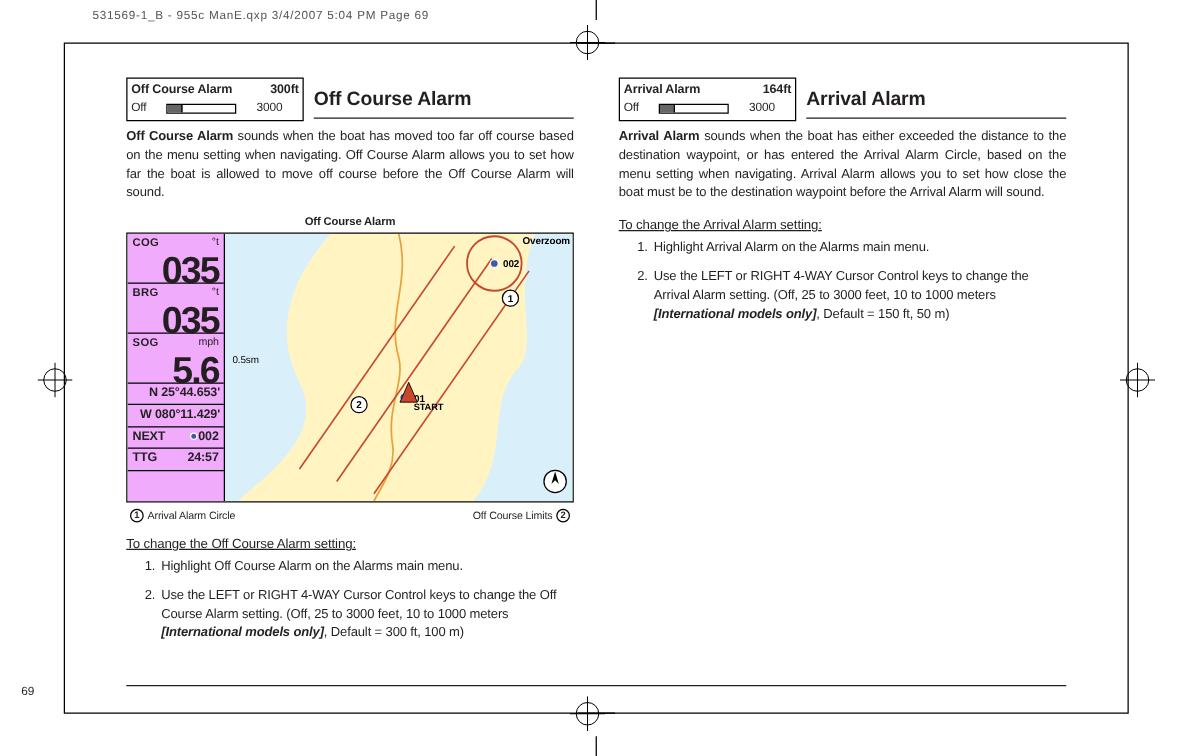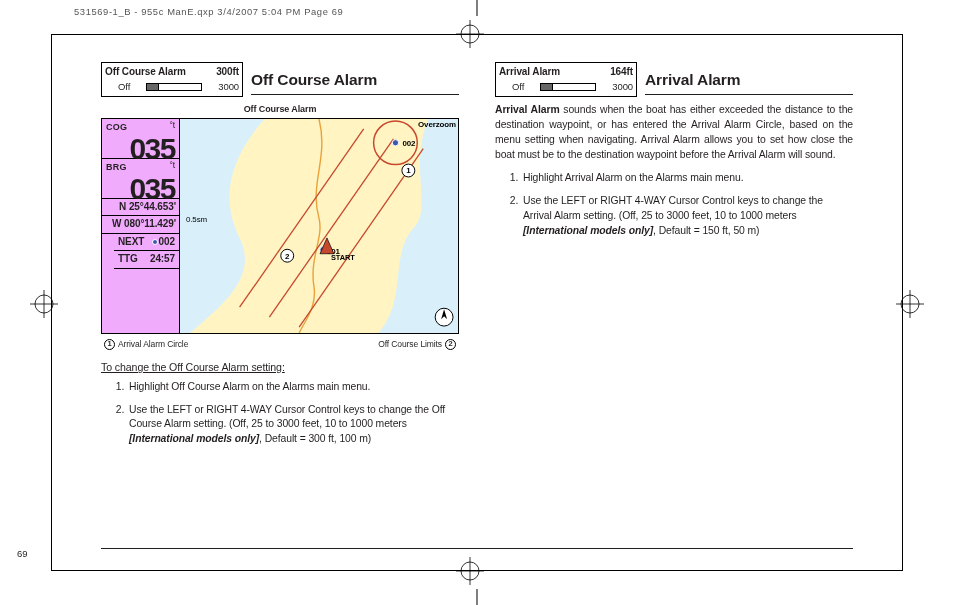--- a/index.html
+++ b/index.html
@@ -58,21 +58,21 @@
     padding-bottom: 3px;
   }
   
   .menu-preview {
     border: 1px solid #000;
     width: 142px;
     font-family: Arial, Helvetica, sans-serif;
   }
   .mp-toprow { display:flex; justify-content:space-between; align-items:center;
     padding: 1.5px 3px; font-weight:700; font-size:10px; }
-  .mp-botrow { display:flex; gap:16px; align-items:center; justify-content:flex-end;
+  .mp-botrow { display:flex; gap:16px; align-items:center; justify-content:flex-start;
     padding: 0 3px 2px 3px; font-size:9.5px; }
   .mp-slider { position:relative; width:56px; height:8px; border:1px solid #000;
     display:inline-block; vertical-align:middle; }
   .mp-slider::after { content:""; position:absolute; top:0; bottom:0; left:0;
     width:11px; background:#666; border-right:1px solid #000; }
 
   p { margin: 0 0 8px 0; text-align: justify; }
   p.lead b { font-weight:700; }
   h3.subhead {
     margin: 10px 0 4px 0;
@@ -90,21 +90,21 @@
   .fig-side { position:absolute; top:0; bottom:0; left:0; width:78px;
     border-right:1.3px solid #000; background:#f0abfc; font-family:Arial,sans-serif; }
   .fig-map { position:absolute; top:0; bottom:0; left:78px; right:0; }
   .sidecell { border-bottom:1px solid #000; padding:1px 4px; }
   .sidecell .lbl { font-size:9px; font-weight:700; letter-spacing:0.3px; }
   .sidecell .unit { float:right; font-size:8.5px; line-height:1; margin-top:1px; }
   .bignum { font-family:"Arial Black",Arial,sans-serif; font-weight:900;
     font-size:30px; line-height:0.92; letter-spacing:-1.5px; text-align:right; }
   .latlon { font-weight:700; font-size:10px; padding:1px 3px; border-bottom:1px solid #000;text-align:right; }
   .smallrow { border-bottom:1px solid #000; padding:1px 4px; display:flex; justify-content:space-between;
-    font-size:10px; font-weight:700;margin-left:12px; }
+    font-size:10px; font-weight:700; }
   .smallrow .val { }
   .wp-dot { display:inline-block; width:6px; height:6px; border-radius:50%;
     background:#3d5aa8; border:1px solid #fff; vertical-align:middle; margin-right:1px; }
   .fig-key { display:flex; justify-content:space-between; align-items:center;
     margin-top:4px; font-size:8.5px; }
   .keyball { display:inline-flex; width:11px; height:11px; border-radius:50%;
     border:1px solid #000; background:#fff; align-items:center; justify-content:center;
     font-size:7.5px; font-weight:700; margin:0 3px; vertical-align:middle;
     font-family: Arial, sans-serif; }
 
@@ -169,34 +169,42 @@
           </div>
           <div class="mp-botrow">
             <span>Off</span>
             <span class="mp-slider"></span>
             <span>3000</span>
           </div>
         </div>
         <h1>Off Course Alarm</h1>
       </div>
 
+      <p class="lead">
+        <b>Off Course Alarm</b><span> sounds when the boat has moved too far off course based on the menu setting when navigating. Off Course Alarm allows you to set how far the boat is allowed to move off course before the Off Course Alarm will sound.</span>
+      </p>
 
       <div class="fig">
         <div class="fig-cap">Off Course Alarm</div>
         <div class="fig-frame">
           <div class="fig-side">
             <div class="sidecell" style="height:40px;">
               <span class="lbl">COG</span>
               <span class="unit">°t</span>
               <div class="bignum">035</div>
             </div>
             <div class="sidecell" style="height:40px;">
               <span class="lbl">BRG</span>
               <span class="unit">°t</span>
               <div class="bignum">035</div>
+            </div>
+            <div class="sidecell" style="height:40px;">
+              <span class="lbl">SOG</span>
+              <span class="unit">mph</span>
+              <div class="bignum">5.6</div>
             </div>
             <div class="latlon">N  25°44.653'</div>
             <div class="latlon">W 080°11.429'</div>
             <div class="smallrow">
               <span>NEXT</span>
               <span class="val"><span class="wp-dot"></span><span>002</span></span>
             </div>
             <div class="smallrow">
               <span>TTG</span>
               <span class="val">24:57</span>
@@ -274,20 +282,21 @@
             <span>3000</span>
           </div>
         </div>
         <h1>Arrival Alarm</h1>
       </div>
 
       <p class="lead">
         <b>Arrival Alarm</b><span> sounds when the boat has either exceeded the distance to the destination waypoint, or has entered the Arrival Alarm Circle, based on the menu setting when navigating. Arrival Alarm allows you to set how close the boat must be to the destination waypoint before the Arrival Alarm will sound.</span>
       </p>
 
+      <h3 class="subhead">To change the Arrival Alarm setting:</h3>
       <ol>
         <li>Highlight Arrival Alarm on the Alarms main menu.</li>
         <li>
           <span>Use the LEFT or RIGHT 4-WAY Cursor Control keys to change the Arrival Alarm setting. (Off, 25 to 3000 feet, 10 to 1000 meters</span>
           <span class="intl">[International models only]</span><span>, Default = 150 ft, 50 m)</span>
         </li>
       </ol>
     </div>
   </div>
 </div>

